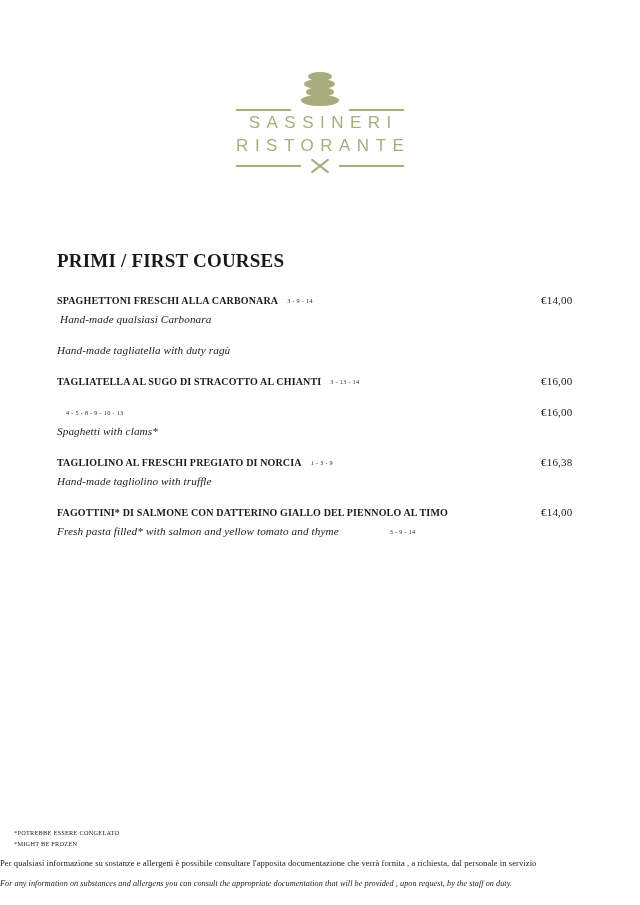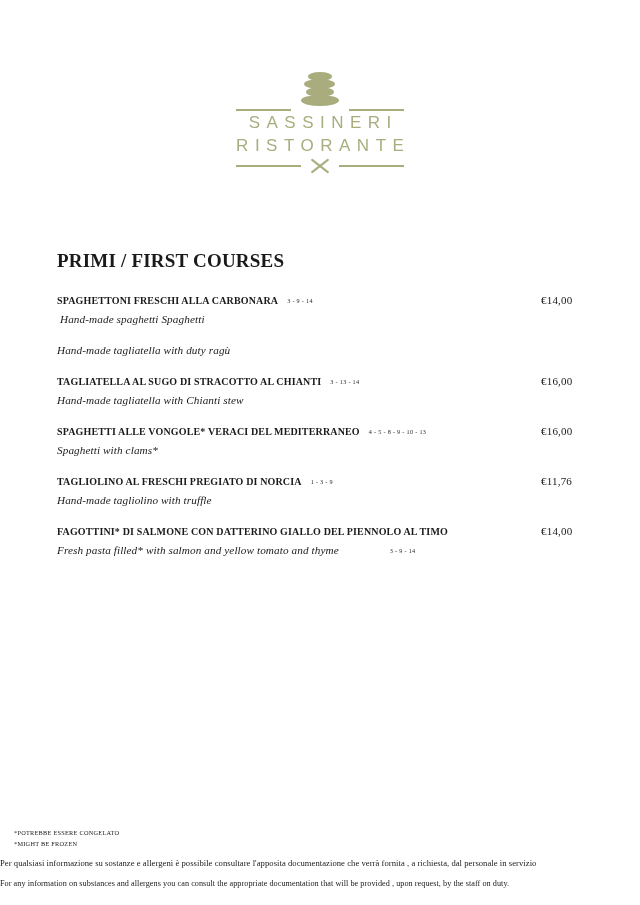--- a/index.html
+++ b/index.html
@@ -157,21 +157,21 @@
     color: #1a1a1a;
   }
   .footer-disclaimer {
     text-align: left;
     font-size: 8.6px;
     letter-spacing: 0.05px;
     margin-top: 7px;
     line-height: 14px;
   }
   .footer-disclaimer.it { font-style: normal; }
-  .footer-disclaimer.en { font-size: 8.2px; }
+  .footer-disclaimer.en { font-style: italic; font-size: 8.2px; }
 </style>
 </head>
 <body>
 
 <div class="page">
 
   <div class="logo-block">
     <div class="logo-stones">
       <span class="stone s1"></span>
       <span class="stone s2"></span>
@@ -198,53 +198,51 @@
   <div class="section">
     <h1 class="section-title">PRIMI / FIRST COURSES</h1>
 
     <div class="item">
       <div class="item-head">
         <span class="item-name">SPAGHETTONI FRESCHI ALLA CARBONARA</span>
         <span class="allergens">3 - 9 - 14</span>
         <span class="spacer"></span>
         <span class="price">€14,00</span>
       </div>
-      <div class="item-desc indent"> Hand-made spaghetti Spaghetti</div>
+      <div class="item-desc indent"> Hand-made qualsiasi Carbonara</div>
     </div>
 
     <div class="item">
       <div class="item-desc">Hand-made tagliatella with duty ragù</div>
     </div>
 
     <div class="item">
       <div class="item-head">
         <span class="item-name">TAGLIATELLA AL SUGO DI STRACOTTO AL CHIANTI</span>
         <span class="allergens">3 - 13 - 14</span>
         <span class="spacer"></span>
         <span class="price">€16,00</span>
       </div>
-      <div class="item-desc">Hand-made tagliatella with Chianti stew</div>
-    </div>
-
-    <div class="item">
-      <div class="item-head">
-        <span class="item-name">SPAGHETTI ALLE VONGOLE* VERACI DEL MEDITERRANEO</span>
+    </div>
+
+    <div class="item">
+      <div class="item-head">
         <span class="allergens">4 - 5 - 8 - 9 - 10 - 13</span>
         <span class="spacer"></span>
         <span class="price">€16,00</span>
       </div>
       <div class="item-desc">Spaghetti with clams*</div>
     </div>
 
     <div class="item">
       <div class="item-head">
         <span class="item-name">TAGLIOLINO AL FRESCHI PREGIATO DI NORCIA</span>
         <span class="allergens">1 - 3 - 9</span>
         <span class="spacer"></span>
-        <span class="price">€11,76</span>
+        <span class="price">€16,38</span>
       </div>
       <div class="item-desc">Hand-made tagliolino with truffle</div>
     </div>
 
     <div class="item">
       <div class="item-head">
         <span class="item-name">FAGOTTINI* DI SALMONE CON DATTERINO GIALLO DEL PIENNOLO AL TIMO</span>
         <span class="spacer"></span>
         <span class="price">€14,00</span>
       </div>

